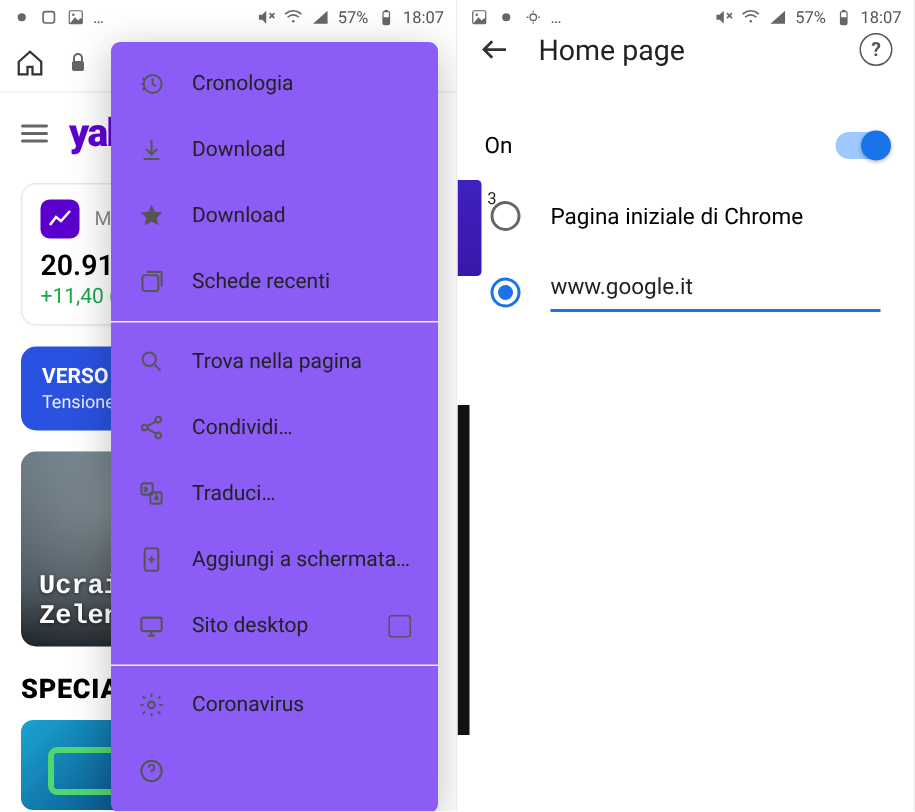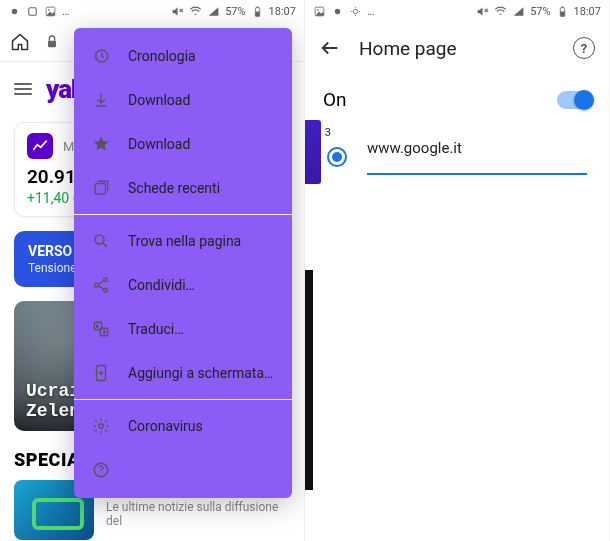--- a/index.html
+++ b/index.html
@@ -37,33 +37,33 @@
 
   .overflow-menu { position:absolute; top:28px; right:12px; width:218px; background:#8b5cf6; border-radius:6px; box-shadow:0 6px 28px rgba(0,0,0,.25); padding:6px 0; z-index:50;}
   .menu-item { display:flex; align-items:center; gap:18px; padding:13px 18px; font-size:14px; color:#222; cursor:pointer;}
   .menu-item svg { width:18px; height:18px; flex-shrink:0; stroke:#555; fill:none; stroke-width:1.8;}
   .menu-item .fillico { fill:#555; stroke:none;}
   .menu-item .txt { flex:1; white-space:nowrap; overflow:hidden; text-overflow:ellipsis;}
   .menu-item .chk { width:15px; height:15px; border:1.6px solid #555; border-radius:2px;}
   .menu-divider{height:1px;background:#eee;margin:4px 0;}
 
   
-  .topbar { height:52px; display:flex; align-items:center; padding:0 14px; gap:18px;}
+  .topbar { height:52px; display:flex; align-items:flex-start; padding:0 14px; gap:18px;}
   .topbar .title{font-size:19px; color:#222; flex:1;}
   .help-icon{ width:22px;height:22px;border:1.8px solid #555;border-radius:50%;display:flex;align-items:center;justify-content:center;font-size:13px;color:#555;font-weight:700;}
-  .row { display:flex; align-items:center; padding:14px 18px; font-size:19px;}
+  .row { display:flex; align-items:center; padding:14px 18px; font-size:15px;}
   .row .label{flex:1;}
   .toggle{width:34px;height:18px;background:#9ec8ff;border-radius:10px;position:relative;}
   .toggle .knob{width:20px;height:20px;background:#1a73e8;border-radius:50%;position:absolute;right:-3px;top:-1px;box-shadow:0 1px 3px rgba(0,0,0,.3);}
   .subhead{padding:8px 18px 4px;font-size:14px;color:#666;}
   .radio-row{display:flex;align-items:center;gap:20px;padding:14px 22px;font-size:15px;}
   .radio{width:20px;height:20px;border:2px solid #666;border-radius:50%;position:relative;flex-shrink:0;}
   .radio.selected{border-color:#1a73e8;}
   .radio.selected::after{content:"";position:absolute;inset:3px;background:#1a73e8;border-radius:50%;}
-  .url-input{flex:1;font-size:15px;color:#222;border:none;border-bottom:2px solid #1a73e8;padding-bottom:16px;outline:none;}
+  .url-input{flex:1;font-size:15px;color:#222;border:none;border-bottom:2px solid #1a73e8;padding-bottom:6px;outline:none;}
   .bg-strip{position:absolute;left:0;top:120px;width:16px;height:64px;background:linear-gradient(#4020c0,#3818a8);border-top-right-radius:3px;border-bottom-right-radius:3px;}
   .bg-strip .tiny{position:absolute;right:-10px;top:6px;font-size:11px;color:#222;}
   .bg-frag{position:absolute;left:0;top:270px;width:8px;height:220px;background:#111;}
 </style>
 </head>
 <body>
 
 <div class="screens">
 
   <div class="screen">
@@ -209,20 +209,28 @@
           </svg>
         <span class="txt">Traduci…</span>
       </div>
       <div class="menu-item">
         <svg viewBox="0 0 24 24">
             <rect x="6" y="2" width="12" height="20" rx="2"></rect>
             <path d="M12 9v6M9 12h6"></path>
           </svg>
         <span class="txt">Aggiungi a schermata H…</span>
       </div>
+      <div class="menu-item">
+        <svg viewBox="0 0 24 24">
+            <rect x="3" y="5" width="18" height="12" rx="1.5"></rect>
+            <path d="M9 21h6M12 17v4"></path>
+          </svg>
+        <span class="txt">Sito desktop</span>
+        <div class="chk"></div>
+      </div>
       <div class="menu-divider"></div>
       <div class="menu-item">
         <svg viewBox="0 0 24 24">
             <circle cx="12" cy="12" r="3"></circle>
             <path d="M12 2v3M12 19v3M4.2 4.2l2.1 2.1M17.7 17.7l2.1 2.1M2 12h3M19 12h3M4.2 19.8l2.1-2.1M17.7 6.3l2.1-2.1"></path>
           </svg>
         <span class="txt">Coronavirus</span>
       </div>
       <div class="menu-item">
         <svg viewBox="0 0 24 24">
@@ -287,20 +295,24 @@
       <div class="toggle">
           <div class="knob"></div>
         </div>
     </div>
 
     <div class="bg-strip">
         <span class="tiny">3</span>
       </div>
 
 
+    <div class="radio-row">
+      <div class="radio"></div>
+      <div>Pagina iniziale di Chrome</div>
+    </div>
 
     <div class="radio-row">
       <div class="radio selected"></div>
       <input class="url-input" type="text" value="www.google.it" style="">
     </div>
 
     <div class="bg-frag"></div>
   </div>
 
 </div>

